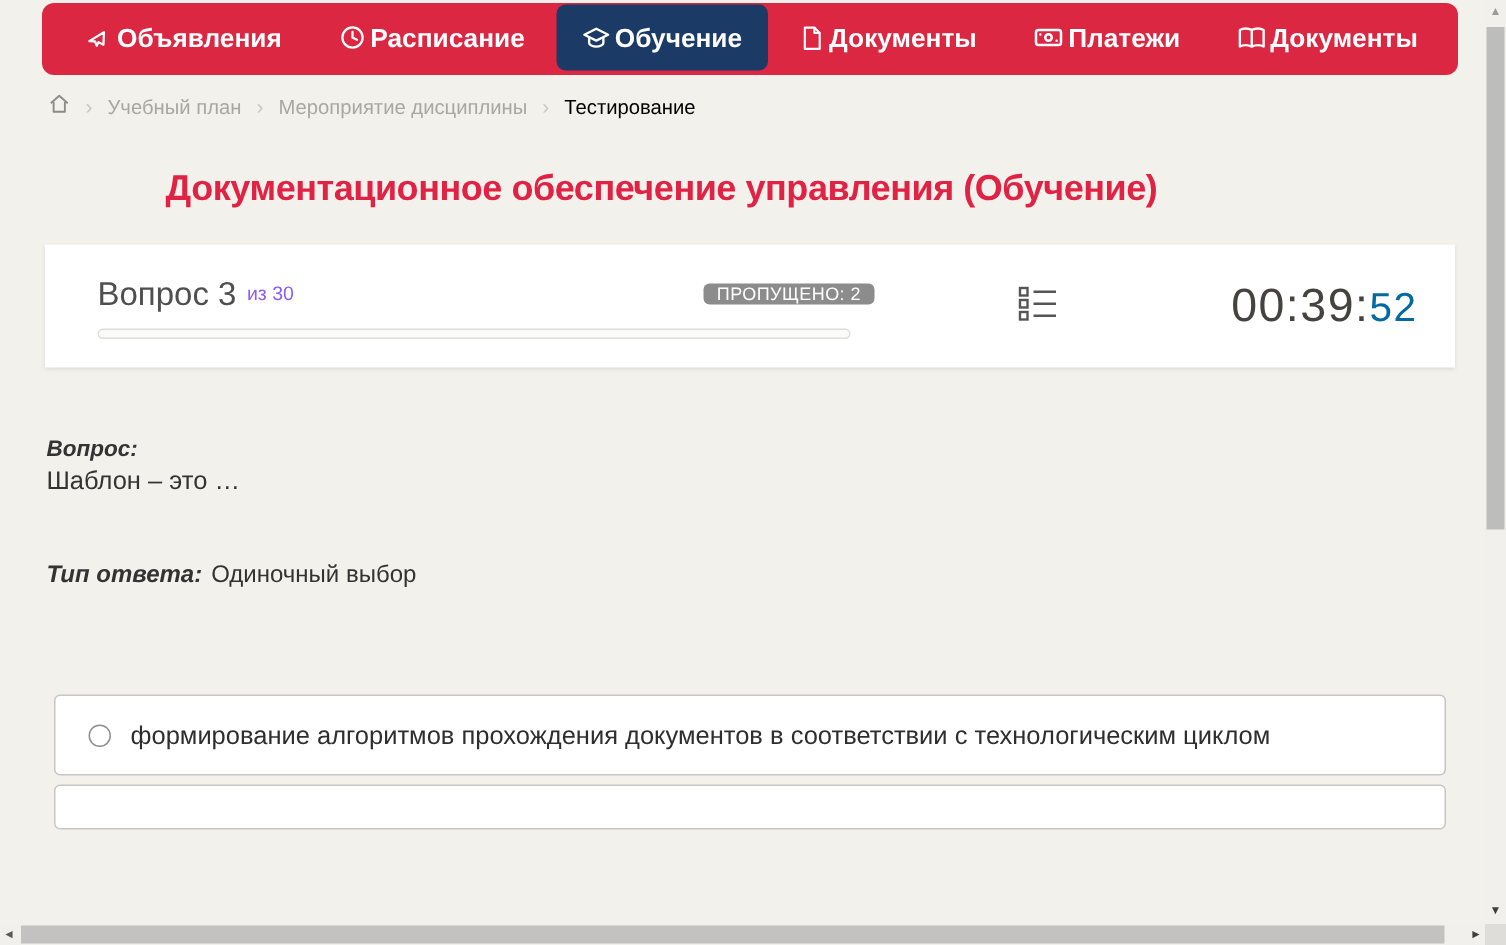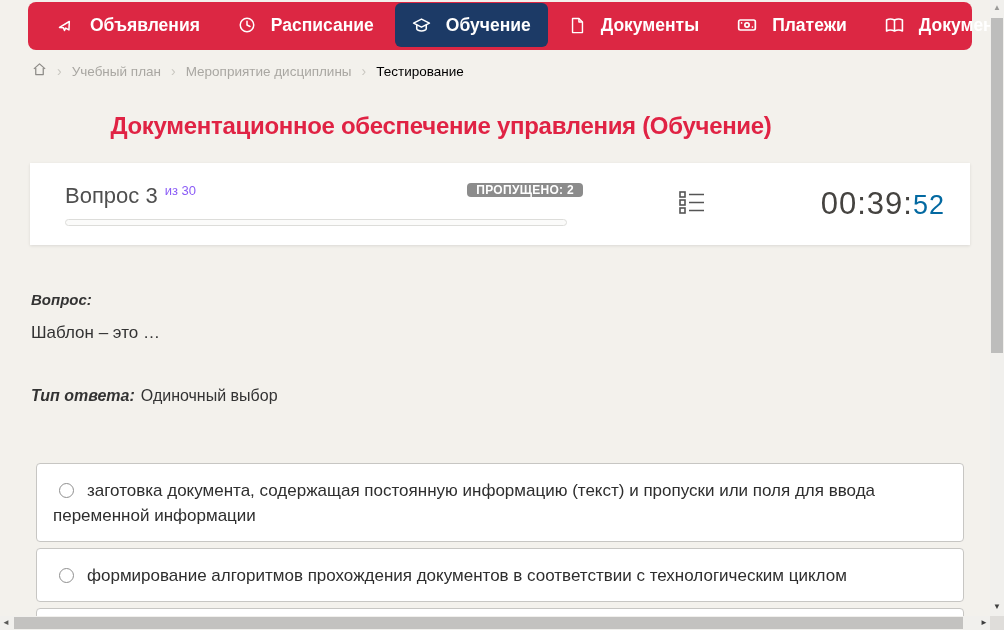--- a/index.html
+++ b/index.html
@@ -10,21 +10,21 @@
   }
   .content { position:absolute; left:0; top:0; width:990px; height:616px; overflow:hidden; }
 
   
   .nav {
     position:absolute; left:28px; top:2px; width:944px; height:48px;
     background:#dc2743; border-radius:8px;
     display:flex; align-items:stretch; padding:0 10px;
   }
   .nav-item {
-    display:flex; align-items:center; gap:15px; padding:16px 17px;
+    display:flex; align-items:center; gap:3px; padding:16px 17px;
     color:#fff; font-size:17.5px; font-weight:bold; cursor:pointer;
     white-space:nowrap; border-radius:6px; margin:1px 2px 3px 2px;
   }
   .nav-item.active { background:#1c3a66; }
   .nav-item svg { display:block; }
 
   
   .breadcrumb {
     position:absolute; left:32px; top:62px; display:flex; align-items:center;
     gap:10px; font-size:13.5px; color:#a9a7a2;
@@ -39,40 +39,40 @@
     color:#e02344; font-size:24px; font-weight:bold; letter-spacing:-0.3px;
   }
 
   
   .card {
     position:absolute; left:30px; top:163px; width:940px; height:82px;
     background:#ffffff; box-shadow:0 1px 3px rgba(0,0,0,0.10);
     display:flex; align-items:center; padding:0 25px 0 35px;
   }
   .card-left { width:518px; }
-  .q-row { display:flex; align-items:flex-start; }
+  .q-row { display:flex; align-items:center; }
   .q-num { font-size:22px; color:#4f4f4f; }
   .q-of { font-size:13px; color:#8b5cf6; margin-left:7px; }
   .skip-badge {
     margin-left:auto; background:#8c8c8c; color:#fff; font-size:12px;
-    font-weight:bold; padding:0 9px; border-radius:4px; letter-spacing:0.3px;
+    font-weight:normal; padding:0 9px; border-radius:4px; letter-spacing:0.3px;
   }
   .progress-track {
     margin-top:10px; width:502px; height:7px; border:1px solid #ddddda;
     border-radius:5px; background:#fbfbfa; overflow:hidden;
   }
   .progress-fill { height:100%; background:#dc2743; border-radius:5px; }
   .qlist-btn { margin-left:94px; cursor:pointer; }
   .timer { margin-left:auto; font-size:31px; color:#454340; letter-spacing:1px; }
   .timer .sec { font-size:27px; color:#0369a1; }
 
   
   .question-block { position:absolute; left:31px; top:291px; width:920px; }
   .q-label { font-size:15px; font-weight:bold; font-style:italic; color:#333; }
-  .q-text { font-size:17px; color:#333; margin-top:15px; }
+  .q-text { font-size:17px; color:#333; margin-top:3px; }
   .q-type { font-size:16px; color:#333; margin-top:44px; }
   .q-type b { font-style:italic; margin-right:6px; }
 
   
   .options { position:absolute; left:36px; top:463px; width:928px; }
   .option {
     background:#fff; border:1px solid #c7c6c3; border-radius:4px;
     padding:14px 16px 13px 16px; font-size:17px; line-height:25px; color:#2e2e2e;
     margin-bottom:6px; cursor:pointer;
   }
@@ -205,21 +205,20 @@
     <div class="timer"><span>00:39:</span><span class="sec">52</span></div>
   </div>
 
   <div class="question-block">
     <div class="q-label">Вопрос:</div>
     <div class="q-text">Шаблон – это …</div>
     <div class="q-type"><b>Тип ответа:</b><span>Одиночный выбор</span></div>
   </div>
 
   <div class="options">
-    <div class="option"><span class="radio"></span><span>заготовка документа, содержащая постоянную информацию (текст) и пропуски или поля для ввода переменной информации</span></div>
     <div class="option"><span class="radio"></span><span>формирование алгоритмов прохождения документов в соответствии с технологическим циклом</span></div>
     <div class="option partial"></div>
   </div>
 
 </div>
 
 <div class="vscroll">
   <div class="sarrow up">▲</div>
   <div class="vthumb"></div>
   <div class="sarrow down">▼</div>

